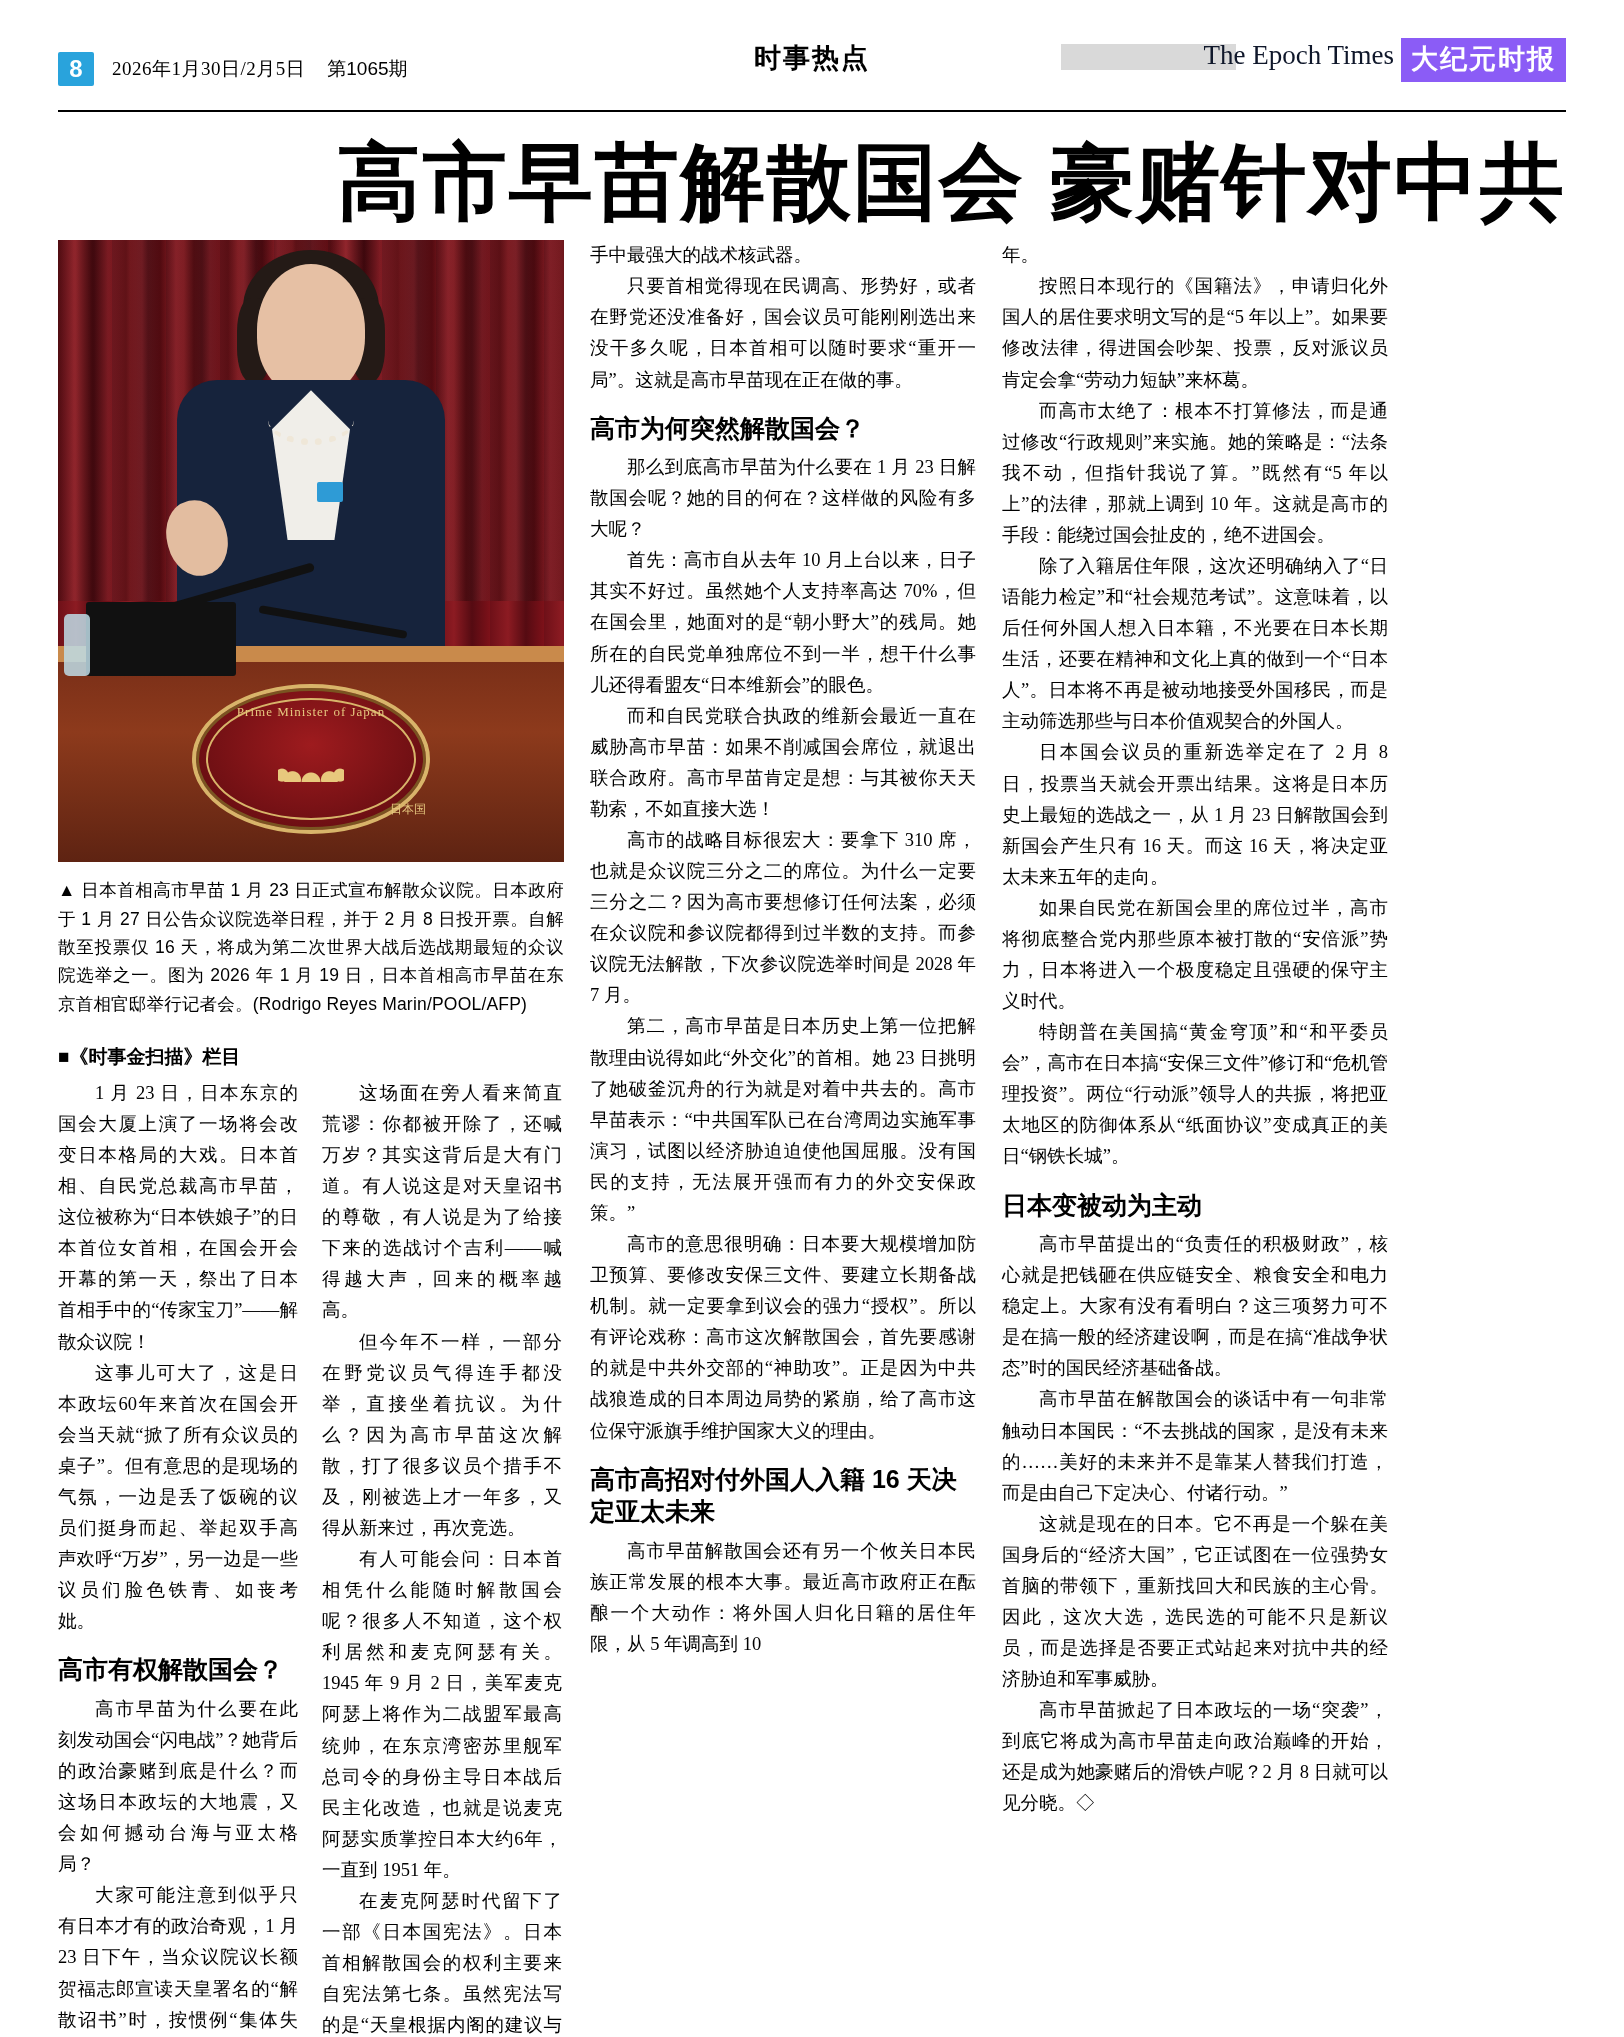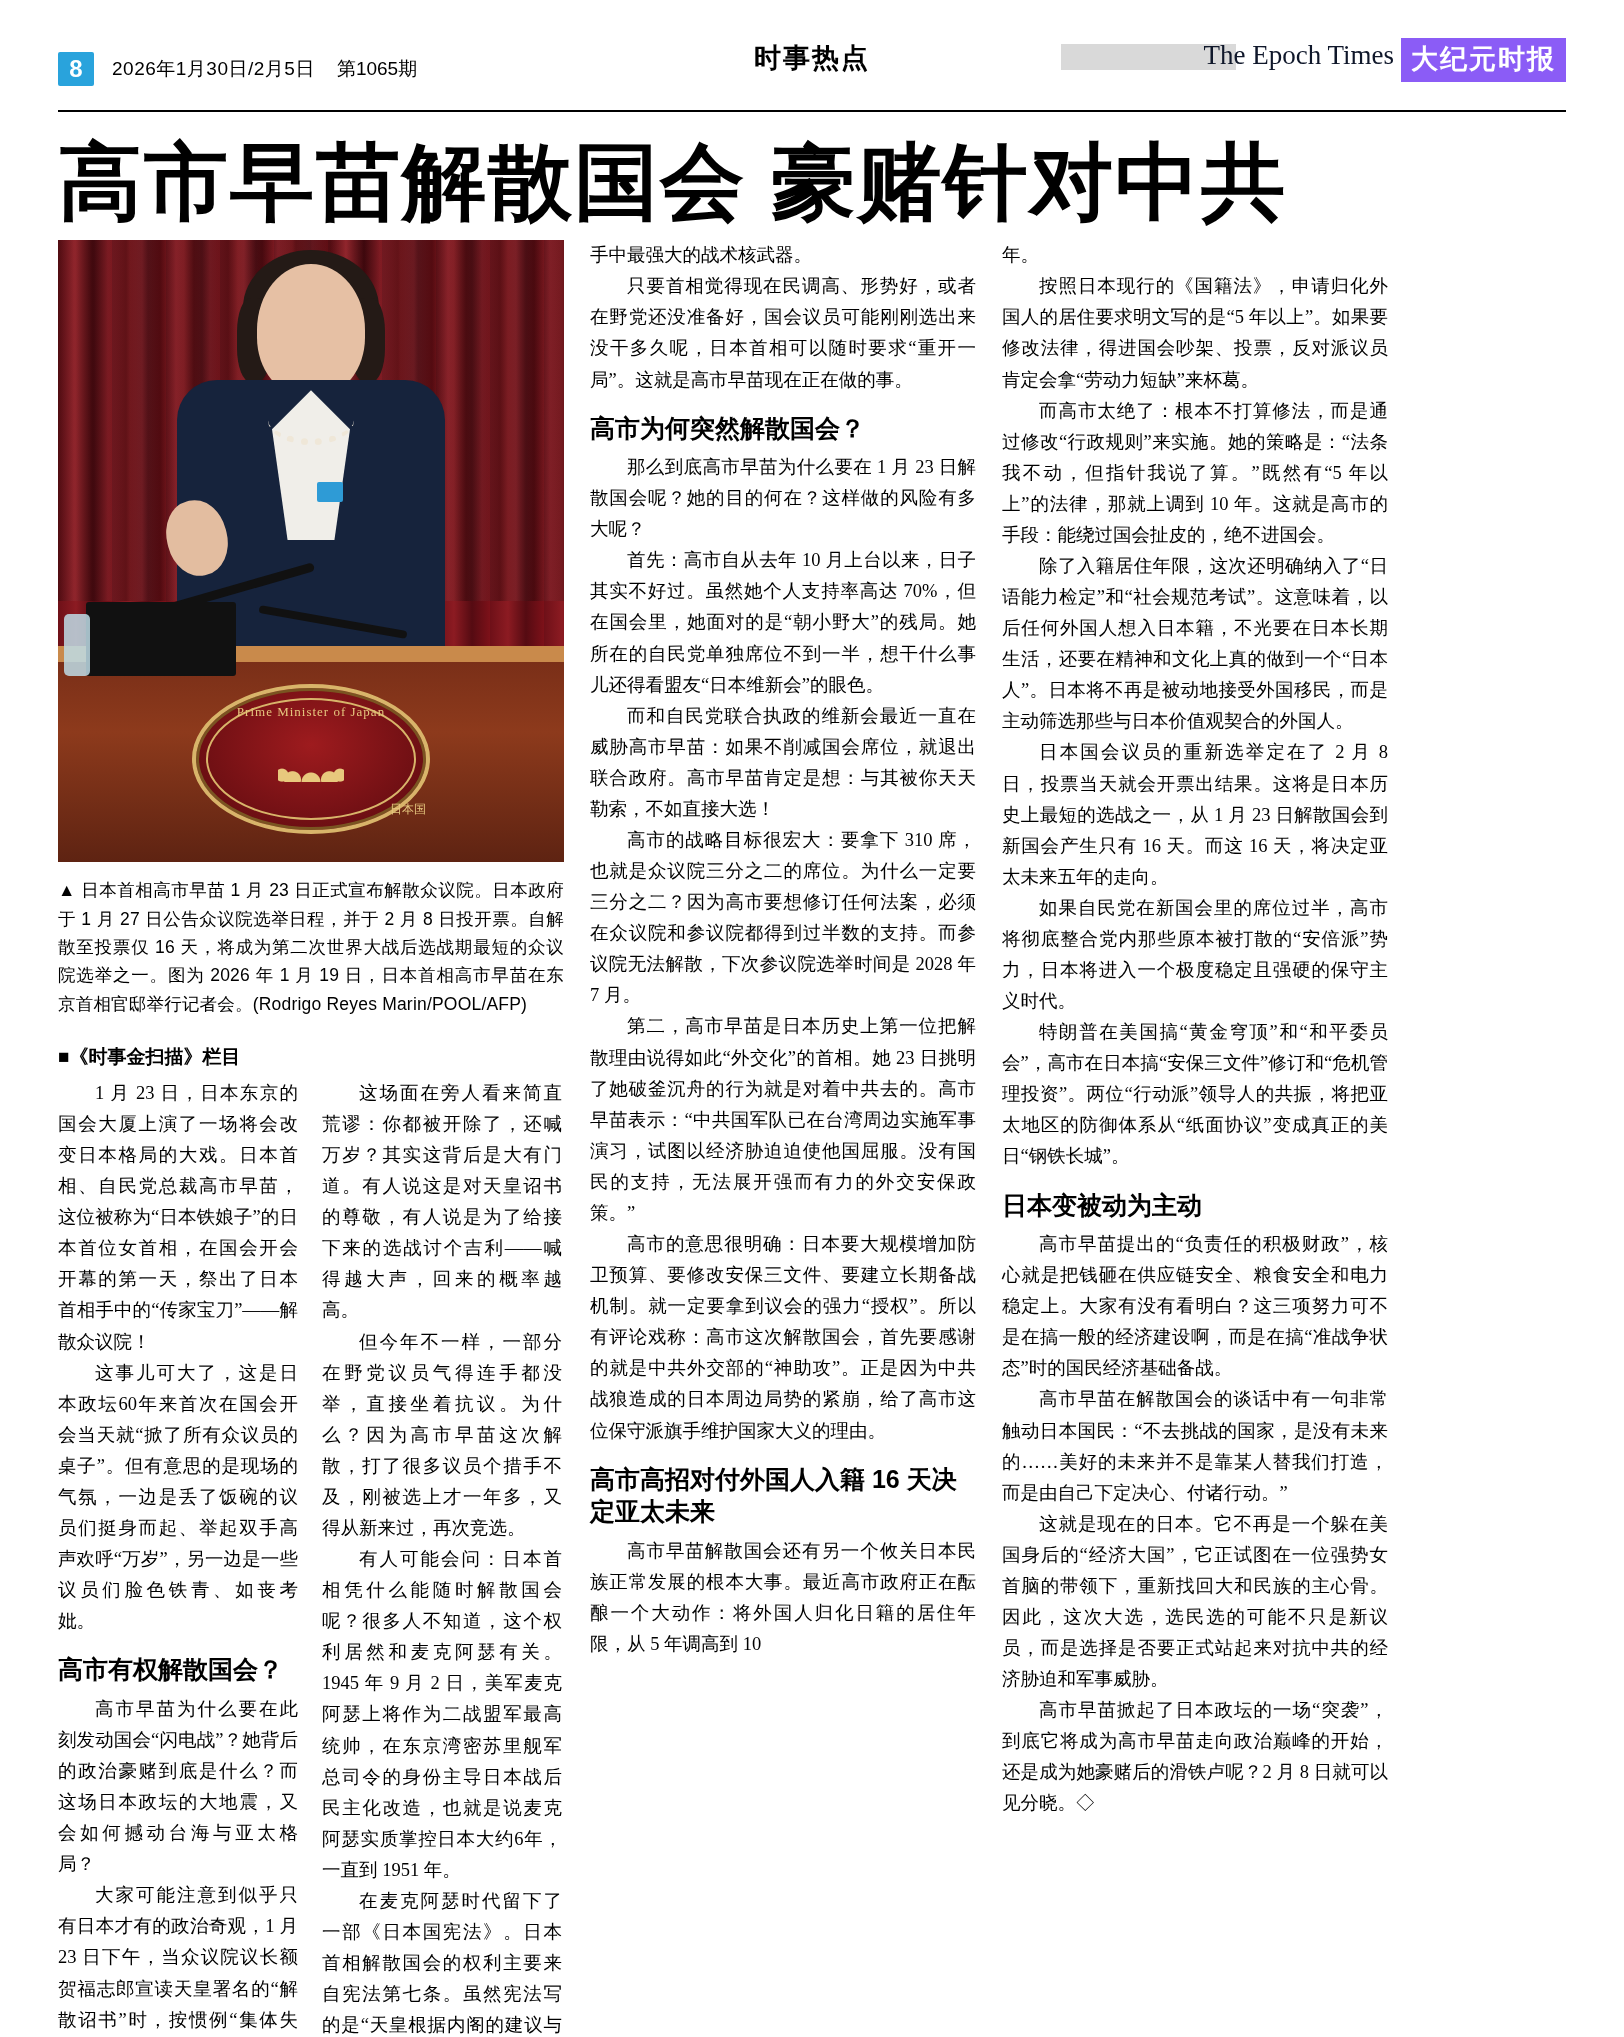--- a/index.html
+++ b/index.html
@@ -28,21 +28,21 @@
     width:36px; height:34px;
     background:#29a3dc;
     color:#fff;
     font-family:"Liberation Sans", sans-serif;
     font-weight:bold;
     font-size:24px;
     display:flex; align-items:center; justify-content:center;
     border-radius:2px;
   }
   .issue-date {
-    font-family:Liberation Sans, sans-serif;
+    font-family:Liberation Serif, serif;
     font-size:19px;
     margin-left:18px;
     letter-spacing:0.5px;
   }
   .issue-no {
     font-family:"Liberation Sans", sans-serif;
     font-size:19px;
     margin-left:22px;
   }
   .section-title {
@@ -79,21 +79,21 @@
     letter-spacing:2px;
     padding:3px 10px 5px 10px;
   }
   .rule {
     margin-top:10px;
     border-top:2px solid #000;
   }
 
   
   .headline {
-    text-align:left;
+    text-align:right;
     font-family:"Liberation Sans", sans-serif;
     font-weight:bold;
     font-size:84px;
     letter-spacing:2px;
     margin:26px 0 14px 0;
     line-height:1.05;
   }
 
   
   .cols {

